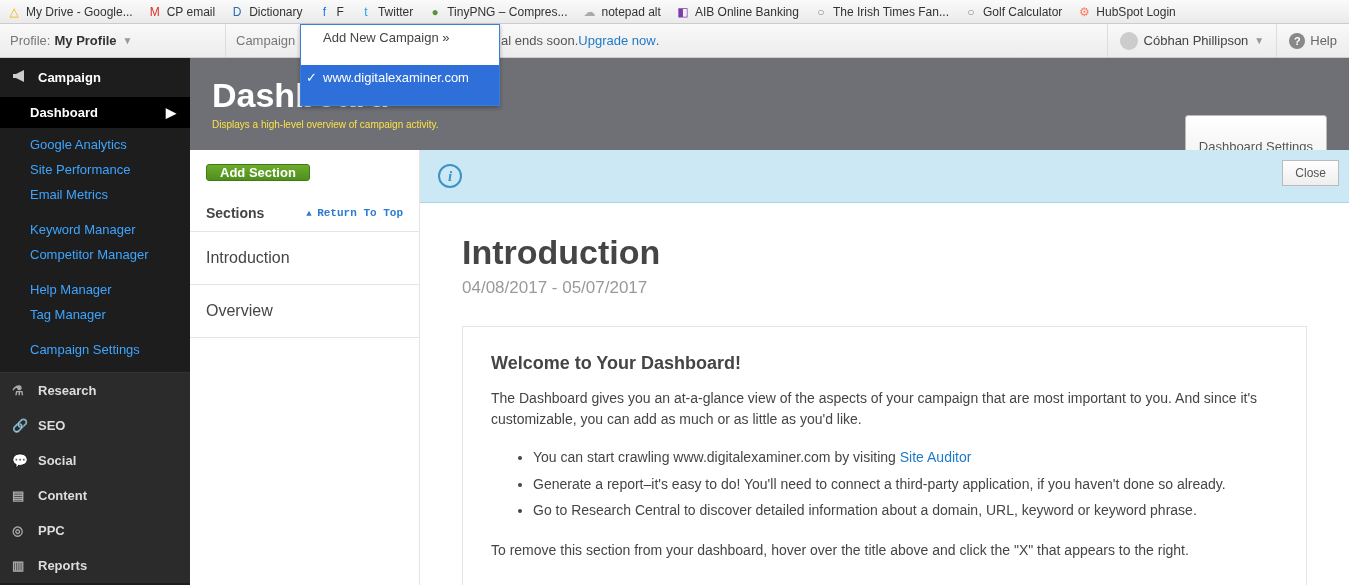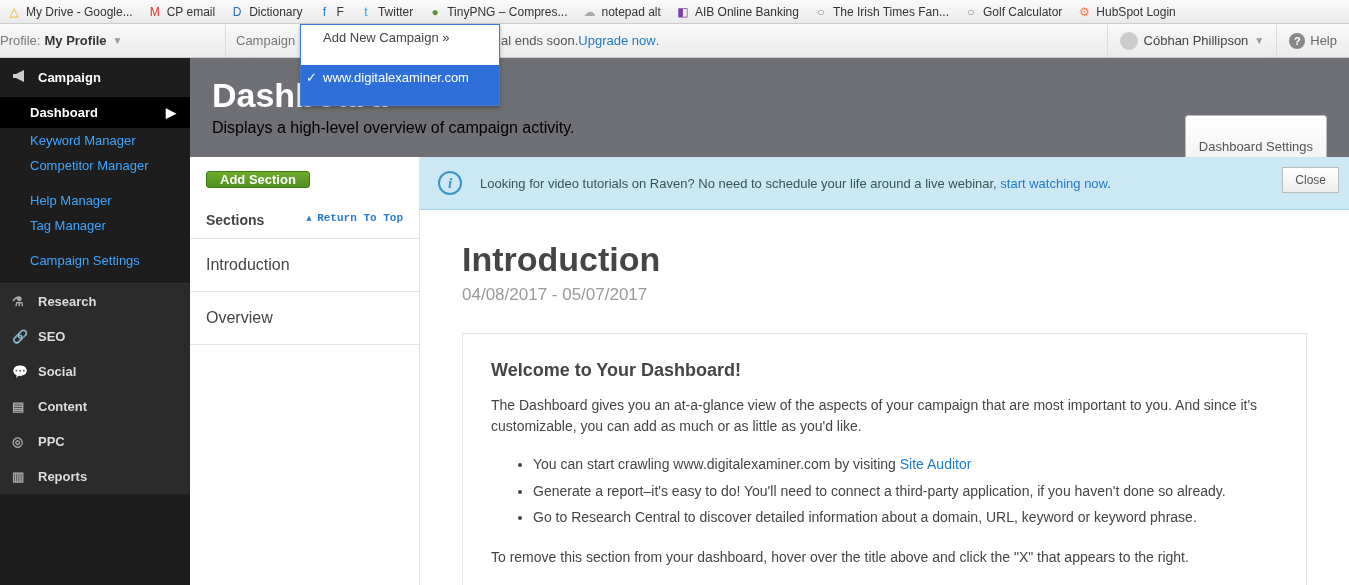--- a/index.html
+++ b/index.html
@@ -5,21 +5,21 @@
   * { box-sizing: border-box; margin: 0; padding: 0; }
   body { font-family: "Helvetica Neue", Helvetica, Arial, sans-serif; font-size: 13px; color: #333; background: #fff; width: 1349px; }
   
   
   .bookmarks { height: 24px; background: linear-gradient(#fafafa,#eaeaea); border-bottom:1px solid #ccc; display:flex; align-items:center; padding:0 6px; font-size:12px; color:#333; overflow:hidden; }
   .bookmark { display:flex; align-items:center; gap:4px; margin-right:14px; white-space:nowrap; cursor:pointer; }
   .bm-icon { width:16px; height:16px; display:inline-flex; align-items:center; justify-content:center; font-size:12px; }
   
   
   .toolbar { height:34px; background: linear-gradient(#f9f9f9,#ececec); border-bottom:1px solid #ccc; display:flex; align-items:center; font-size:13px; color:#444; position:relative; }
-  .tb-left { display:flex; align-items:center; width:225px; }
+  .tb-left { display:flex; align-items:center; padding-left:10px; width:225px; }
   .tb-campaign { display:flex; align-items:center; padding:0 10px; height:100%; border-left:1px solid #ddd; }
   .tb-label { color:#777; }
   .tb-value { font-weight:bold; color:#333; margin-left:4px; }
   .chev { margin-left:6px; color:#999; font-size:10px; }
   .tb-icons { display:flex; }
   .tb-iconbox { width:38px; height:34px; border-left:1px solid #ddd; display:flex; align-items:center; justify-content:center; color:#666; cursor:pointer; }
   .tb-trial { flex:1; padding-left:14px; color:#555; border-left:1px solid #ddd; height:100%; display:flex; align-items:center; }
   .tb-trial a { color:#1e7ac9; text-decoration:none; }
   .tb-user { border-left:1px solid #ddd; height:100%; display:flex; align-items:center; padding:0 12px; cursor:pointer; }
   .avatar { width:18px; height:18px; border-radius:50%; background:#ccc; margin-right:6px; display:inline-block; }
@@ -42,29 +42,29 @@
   .side-head .icn { width:18px; margin-right:8px; color:#aaa; }
   .side-active { background:#000; display:flex; align-items:center; justify-content:space-between; padding:8px 14px 8px 30px; font-weight:bold; color:#fff; cursor:pointer; }
   .side-links { padding:4px 0 10px 30px; }
   .side-links a { display:block; color:#3ea5ff; text-decoration:none; padding:5px 0; font-size:13px; cursor:pointer; }
   .collapsed { background:#2b2b2b; color:#ddd; }
   
   
   .main { flex:1; }
   .header-band { background:#6e7075; padding:18px 22px 20px; color:#fff; position:relative; }
   .header-band h1 { font-size:34px; font-weight:bold; color:#fff; }
-  .header-band .sub { color:#000000; font-size:16px; margin-top:4px; }
+  .header-band .sub { color:#fde047; font-size:10px; margin-top:4px; }
   .dash-settings { position:absolute; right:22px; top:28px; background:linear-gradient(#ffffff,#eeeeee); border:1px solid #bbb; border-radius:3px; padding:23px 13px; color:#555; cursor:pointer; font-size:13px;margin-top:29px; }
   
   
   .content-row { display:flex; }
   .col-left { width:230px; border-right:1px solid #e4e4e4; padding:0; }
   .add-section-wrap { padding:14px 16px 10px; }
   .add-section { background:linear-gradient(#6eac2c,#4f8f1e); color:#fff; border:1px solid #3f7a15; border-radius:3px; padding:0 13px; font-weight:bold; font-size:13px; cursor:pointer; }
-  .sections-head { display:flex; justify-content:space-between; align-items:flex-start; padding:14px 16px 10px; }
+  .sections-head { display:flex; justify-content:space-between; align-items:center; padding:14px 16px 10px; }
   .sections-head .ttl { font-weight:bold; color:#454545; font-size:14px; }
   .return-top { color:#2b7bd0; font-size:11px; font-weight:bold; cursor:pointer;font-family:Liberation Mono, monospace; }
   .return-top::before { content:"▲ "; font-size:9px; }
   .section-item { padding:17px 16px; border-top:1px solid #e4e4e4; font-size:16px; color:#454545; cursor:pointer; }
   .section-item:last-child { border-bottom:1px solid #e4e4e4; }
   
   .col-right { flex:1; }
   .notice { background:#cce8f5; border-bottom:1px solid #a7d5ea; padding:14px 18px; display:flex; align-items:center; color:#355; position:relative; }
   .notice .info-icon { width:24px; height:24px; border:2px solid #3a94c4; color:#3a94c4; border-radius:50%; display:flex; align-items:center; justify-content:center; font-weight:bold; font-style:italic; font-family:Georgia,serif; margin-right:18px; font-size:15px; }
   .notice a { color:#1e7ac9; text-decoration:none; }
@@ -177,20 +177,25 @@
           <svg width="16" height="16" viewBox="0 0 16 16">
               <path fill="#ccc" d="M1 6h3l8-4v12l-8-4H1z"></path>
             </svg>
         </span>
         <span>Campaign</span>
       </div>
       <div class="side-active">
         <span>Dashboard</span>
         <span>▶</span>
       </div>
+      <div class="side-links" id="links-a">
+          <a>Google Analytics</a>
+          <a>Site Performance</a>
+          <a>Email Metrics</a>
+        </div>
       <div class="side-links" id="links-b" style="padding-top:0">
           <a>Keyword Manager</a>
           <a>Competitor Manager</a>
         </div>
       <div class="side-links" id="links-c" style="padding-top:0">
           <a>Help Manager</a>
           <a>Tag Manager</a>
         </div>
       <div class="side-links" id="links-d" style="padding-top:0">
           <a>Campaign Settings</a>
@@ -242,23 +247,20 @@
         </div>
         <div id="section-items">
             <div class="section-item">Introduction</div>
             <div class="section-item">Overview</div>
           </div>
       </div>
 
       <div class="col-right">
         <div class="notice">
           <div class="info-icon">i</div>
-          <div>
-            <span>Looking for video tutorials on Raven? No need to schedule your life around a live webinar, </span><a href="#">start watching now</a><span>.</span>
-          </div>
           <button class="close-btn">Close</button>
         </div>
 
         <div class="article">
           <h2>Introduction</h2>
           <div class="date-range">04/08/2017 - 05/07/2017</div>
           <div class="welcome-box">
             <h3>Welcome to Your Dashboard!</h3>
             <p>The Dashboard gives you an at-a-glance view of the aspects of your campaign that are most important to you. And since it's customizable, you can add as much or as little as you'd like.</p>
             <ul>

